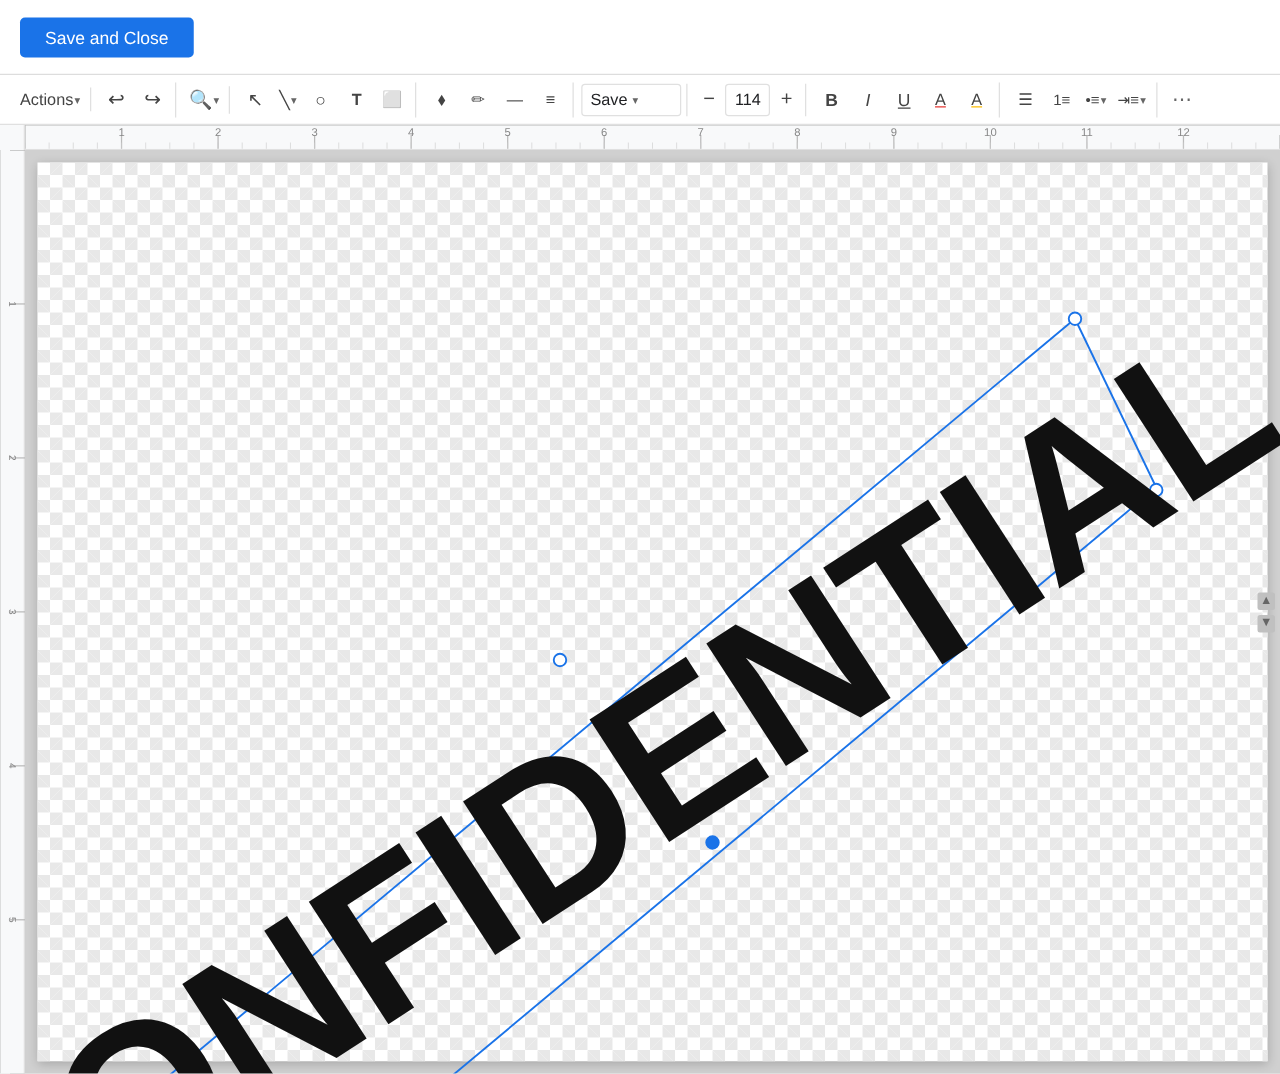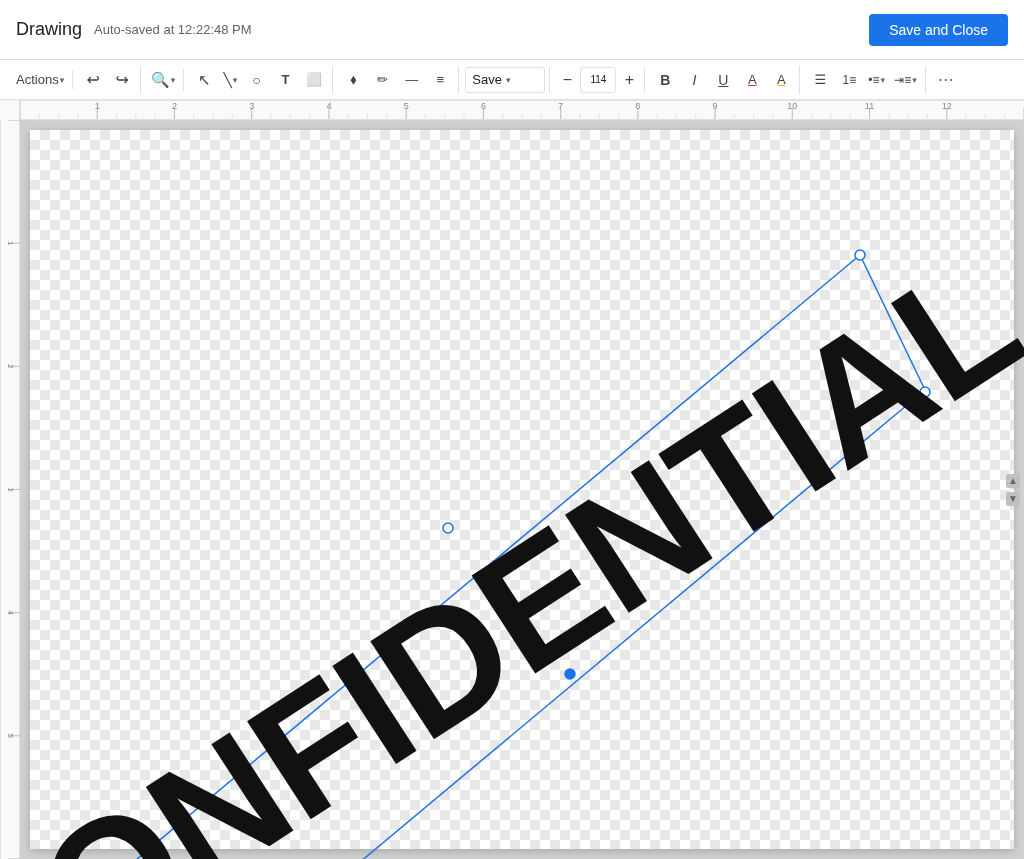--- a/index.html
+++ b/index.html
@@ -129,21 +129,21 @@
       color: #444;
       background: transparent;
       border: none;
     }
     .font-size-input {
       width: 36px;
       height: 26px;
       text-align: center;
       border: 1px solid #e0e0e0;
       border-radius: 3px;
-      font-size: 10px;
+      font-size: 13px;
       color: #202124;
     }
     .bold-btn { font-weight: bold; font-size: 14px; }
     .italic-btn { font-style: italic; font-size: 14px; }
     .underline-btn { text-decoration: underline; font-size: 14px; }
     .more-btn { font-size: 16px; color: #666; }
 
     
     #ruler-container {
       display: flex;
@@ -212,24 +212,20 @@
       left: 10px;
       right: 10px;
       bottom: 10px;
       pointer-events: none;
     }
   </style>
 </head>
 <body>
 
 <div id="header">
-  <div id="header-left">
-    <span id="app-title">Drawing</span>
-    <span id="autosave-status">Auto-saved at 12:22:48 PM</span>
-  </div>
   <button id="save-close-btn">Save and Close</button>
 </div>
 
 <div id="toolbar">
 
   <div class="toolbar-group">
     <button class="tb-btn-with-arrow">
       <span>Actions</span>
       <span class="tb-arrow">▾</span>
     </button>

